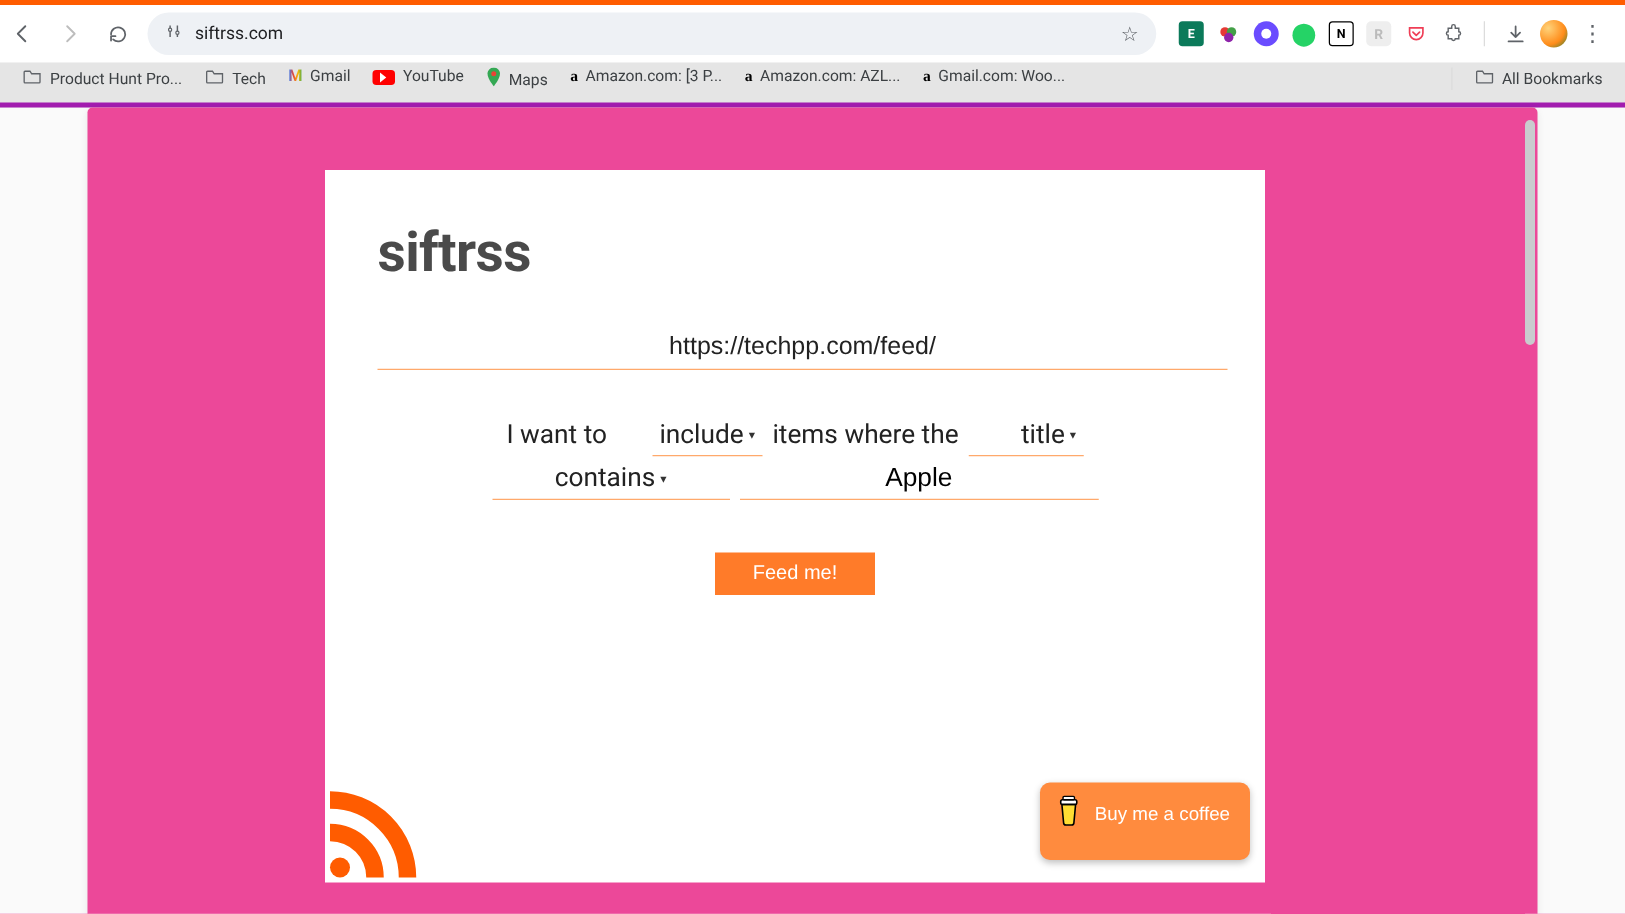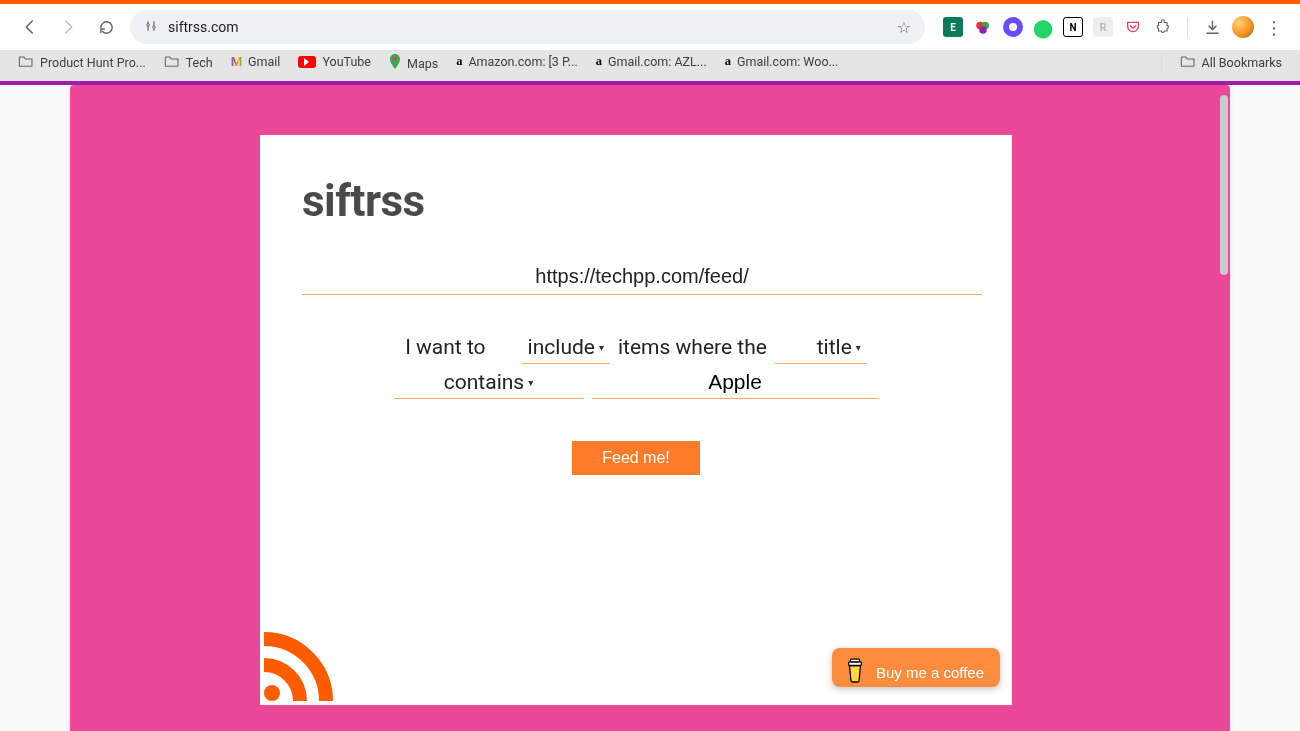--- a/index.html
+++ b/index.html
@@ -10,21 +10,21 @@
     height: 731px;
     overflow: hidden;
     position: relative;
     border-top: 4px solid #ff5c00;
   }
 
   
   .browser-toolbar {
     display: flex;
     align-items: center;
-    padding: 6px 16px 6px 16px;
+    padding: 6px 16px 6px 4px;
     gap: 10px;
     background: #fff;
     justify-content: space-between;
   }
   .nav-btn {
     width: 28px; height: 28px;
     display: flex; align-items: center; justify-content: center;
     border-radius: 50%;
     color: #5f6368;
     cursor: pointer;
@@ -188,21 +188,21 @@
   }
 
   .coffee-btn {
     position:absolute;
     right: 12px;
     bottom: 18px;
     background:#ff8b3e;
     color:#fff;
     border:none;
     border-radius:8px;
-    padding: 10px 16px 0 12px;
+    padding: 10px 16px 22px 12px;
     font-size:15px;
     display:flex;
     align-items:center;
     gap:10px;
     cursor:pointer;
     box-shadow: 0 2px 6px rgba(0,0,0,0.25);
   }
 </style>
 </head>
 <body>
@@ -307,21 +307,21 @@
         </svg>
     </span>
     <span>Maps</span>
   </span>
   <span class="bm-item">
     <span class="amazon-a">a</span>
     <span>Amazon.com: [3 P...</span>
   </span>
   <span class="bm-item">
     <span class="amazon-a">a</span>
-    <span>Gmail.com: AZL...</span>
+    <span>Amazon.com: AZL...</span>
   </span>
   <span class="bm-item">
     <span class="amazon-a">a</span>
     <span>Gmail.com: Woo...</span>
   </span>
 
   <span class="bm-spacer"></span>
   <span class="bm-sep"></span>
 
   <span class="bm-item">

